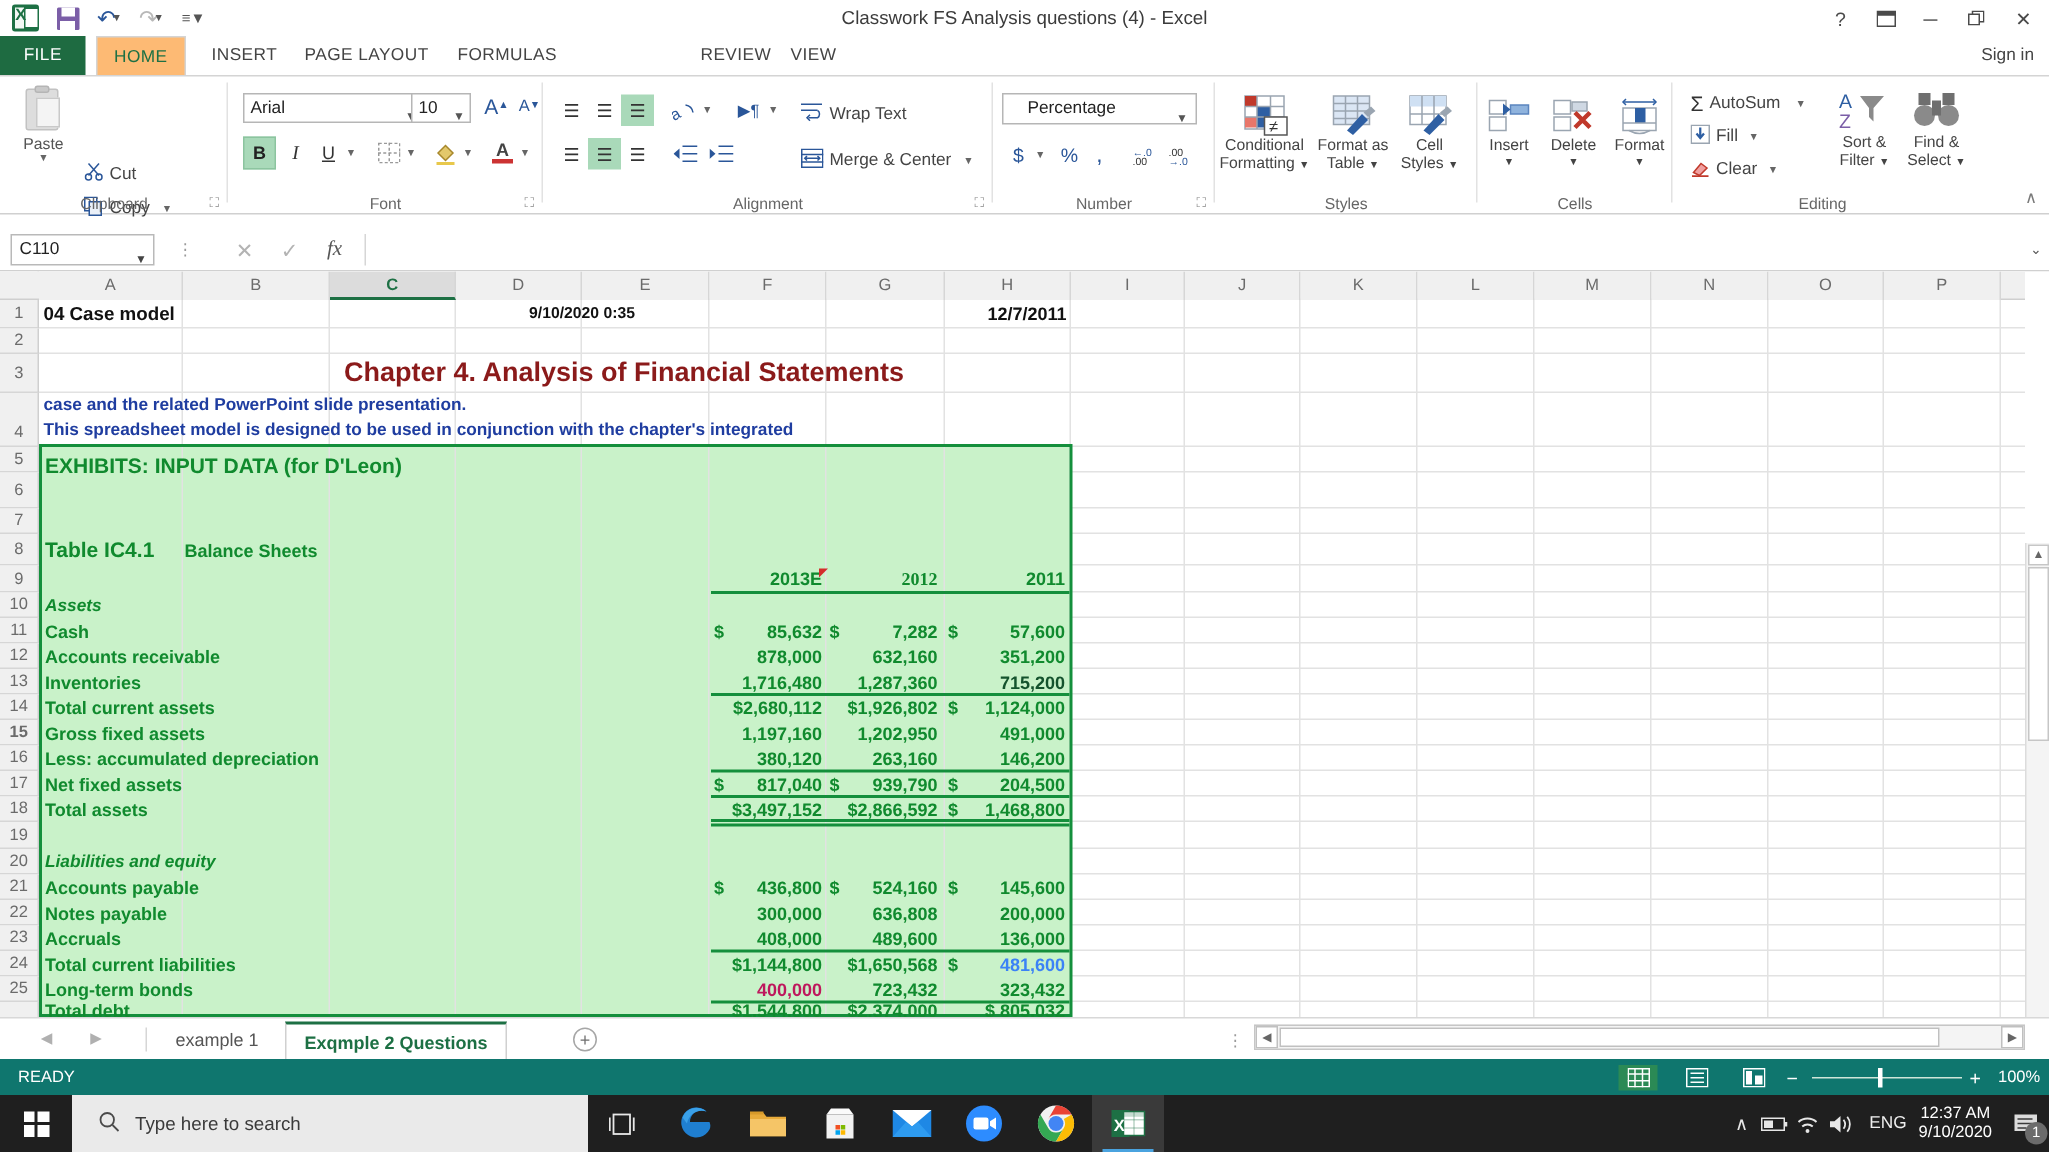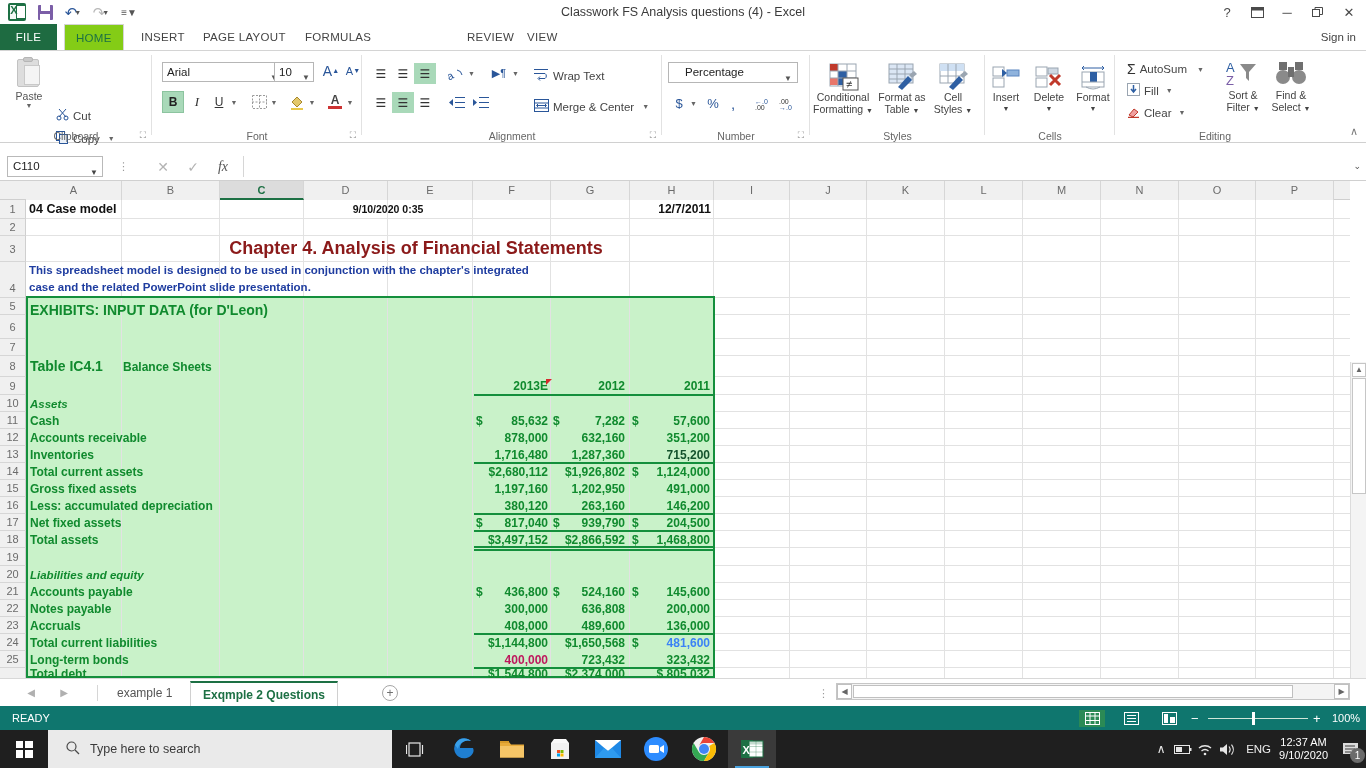--- a/index.html
+++ b/index.html
@@ -29,21 +29,21 @@
   .tiny-caret { font-size:7px; color:#555; margin-left:-3px; }
   .tb-title { position:absolute; left:0; top:0; width:1366px; height:24px; line-height:24px; text-align:center; font-size:12.5px; color:#3b3b3b; }
   .tb-right { position:absolute; right:0; top:0; height:24px; display:flex; align-items:center; }
   .win-btn { width:30px; height:24px; display:flex; align-items:center; justify-content:center; font-size:13px; color:#4a4a4a; }
   .win-close { width:34px; }
 
   
   .ribbon-tabs { position:absolute; left:0; top:24px; width:1366px; height:26px; background:#fff; }
   .tab { position:absolute; top:0; height:26px; line-height:26px; padding:0 11px; font-size:11.5px; color:#444; letter-spacing:.3px; }
   .tab.file { left:0; width:57px; background:#1e6b41; color:#fff; text-align:center; padding:0; }
-  .tab.active { color:#1d7044; background:#84cc16; border-left:1px solid #d4d4d4; border-right:1px solid #d4d4d4; border-top:1px solid #d4d4d4; height:27px; }
+  .tab.active { color:#1d7044; background:#fdba74; border-left:1px solid #d4d4d4; border-right:1px solid #d4d4d4; border-top:1px solid #d4d4d4; height:27px; }
   .signin { position:absolute; right:10px; top:0; height:26px; line-height:26px; font-size:11.5px; color:#444; }
 
   
   .ribbon { position:absolute; left:0; top:50px; width:1366px; height:93px; background:#fff; border-top:1px solid #d4d4d4; border-bottom:1px solid #d0d0d0; }
   .grp { position:absolute; top:0; height:92px; }
   .grp-sep { position:absolute; top:4px; width:1px; height:80px; background:#e2e2e2; }
   .grp-label { position:absolute; bottom:1px; width:100%; text-align:center; font-size:10.5px; color:#666; }
   .dlg-launch { position:absolute; bottom:2px; font-size:9px; color:#888; }
 
   .paste-btn { position:absolute; left:8px; top:6px; width:42px; text-align:center; }
@@ -606,21 +606,21 @@
       <div class="rh" style="top:98px;  height:17px; line-height:17px;">5</div>
       <div class="rh" style="top:115px; height:24px; line-height:24px;">6</div>
       <div class="rh" style="top:139px; height:17px; line-height:17px;">7</div>
       <div class="rh" style="top:156px; height:21px; line-height:21px;">8</div>
       <div class="rh" style="top:177px; height:18px; line-height:18px;">9</div>
       <div class="rh" style="top:195px; height:17px; line-height:17px;">10</div>
       <div class="rh" style="top:212px; height:17px; line-height:17px;">11</div>
       <div class="rh" style="top:229px; height:17px; line-height:17px;">12</div>
       <div class="rh" style="top:246px; height:17px; line-height:17px;">13</div>
       <div class="rh" style="top:263px; height:17px; line-height:17px;">14</div>
-      <div class="rh" style="top:280px; height:17px; line-height:17px;">15</div>
+      <div class="rh" style="top:280px; height:17px; line-height:17px;font-weight:bold;">15</div>
       <div class="rh" style="top:297px; height:17px; line-height:17px;">16</div>
       <div class="rh" style="top:314px; height:17px; line-height:17px;">17</div>
       <div class="rh" style="top:331px; height:17px; line-height:17px;">18</div>
       <div class="rh" style="top:348px; height:18px; line-height:18px;">19</div>
       <div class="rh" style="top:366px; height:17px; line-height:17px;">20</div>
       <div class="rh" style="top:383px; height:17px; line-height:17px;">21</div>
       <div class="rh" style="top:400px; height:17px; line-height:17px;">22</div>
       <div class="rh" style="top:417px; height:17px; line-height:17px;">23</div>
       <div class="rh" style="top:434px; height:17px; line-height:17px;">24</div>
       <div class="rh" style="top:451px; height:17px; line-height:17px;">25</div>
@@ -674,34 +674,34 @@
       <div class="gl-h" style="left:688px; top:450px; width:636px;"></div>
       <div class="gl-h" style="left:688px; top:467px; width:636px;"></div>
 
       <div class="cell" style="left:3px; top:0px; width:180px; height:18px; font-weight:bold; color:#111; font-size:12.5px;">04 Case model</div>
       <div class="cell" style="left:278px; top:0px; width:168px; height:18px; justify-content:center; font-size:10.5px; font-weight:bold; color:#111;">9/10/2020 0:35</div>
       <div class="cell" style="left:603px; top:0px; width:82px; height:18px; justify-content:flex-end; font-size:12px; font-weight:bold; color:#111;">12/7/2011</div>
 
       <div class="cell" style="left:100px; top:36px; width:580px; height:25px; justify-content:center; font-weight:bold; font-size:18px; color:#8b1a1a;">Chapter 4.   Analysis of Financial Statements</div>
 
       <div style="position:absolute; left:3px; top:61px; width:600px; height:36px; font-size:11.5px; font-weight:bold; color:#1f3da0; line-height:17px; padding-top:1px;">
+        <div>case and the related PowerPoint slide presentation.</div>
         <div>This spreadsheet model is designed to be used in conjunction with the chapter's integrated</div>
-        <div>case and the related PowerPoint slide presentation.</div>
       </div>
 
       <div class="greenborder" style="left:0px; top:96px; width:689px; height:382px;"></div>
 
       <div class="cell" style="left:4px; top:99px; width:420px; height:22px; font-weight:bold; font-size:14px; color:#108a2e;">EXHIBITS: INPUT DATA (for D'Leon)</div>
 
       <div class="cell" style="left:4px; top:156px; width:100px; height:20px; font-weight:bold; font-size:14px; color:#108a2e;">Table IC4.1</div>
       <div class="cell" style="left:97px; top:157px; width:170px; height:19px; font-weight:bold; font-size:12px; color:#108a2e;">Balance Sheets</div>
 
       <div class="cell" style="left:450px; top:177px; width:72px; height:18px; justify-content:flex-end; font-weight:bold; font-size:12px; color:#108a2e;">2013E</div>
       <div style="position:absolute; left:520px; top:179px; width:0; height:0; border-left:6px solid #d42b2b; border-bottom:6px solid transparent;"></div>
-      <div class="cell" style="left:527px; top:177px; width:72px; height:18px; justify-content:flex-end; font-weight:bold; font-size:12px; color:#108a2e;">2012</div>
+      <div class="cell" style="left:527px; top:177px; width:72px; height:18px; justify-content:flex-end; font-weight:bold; font-size:12px; color:#108a2e;font-family:Liberation Serif, serif;">2012</div>
       <div class="cell" style="left:606px; top:177px; width:78px; height:18px; justify-content:flex-end; font-weight:bold; font-size:12px; color:#108a2e;">2011</div>
       <div style="position:absolute; left:448px; top:194px; width:239px; height:2px; background:#148f3c;"></div>
 
       <div class="cell" style="left:4px; top:195px; width:200px; height:17px; font-style:italic; font-weight:bold; font-size:11.5px; color:#108a2e;">Assets</div>
 
       <div class="cell" style="left:4px; top:212px; width:240px; height:17px; font-weight:bold; font-size:12px; color:#108a2e;">Cash</div>
       <div class="cell" style="left:450px; top:212px; width:14px; height:17px; font-weight:bold; font-size:12px; color:#108a2e;">$</div>
       <div class="cell" style="left:450px; top:212px; width:72px; height:17px; justify-content:flex-end; font-weight:bold; font-size:12px; color:#108a2e;">85,632</div>
       <div class="cell" style="left:527px; top:212px; width:14px; height:17px; font-weight:bold; font-size:12px; color:#108a2e;">$</div>
       <div class="cell" style="left:527px; top:212px; width:72px; height:17px; justify-content:flex-end; font-weight:bold; font-size:12px; color:#108a2e;">7,282</div>

